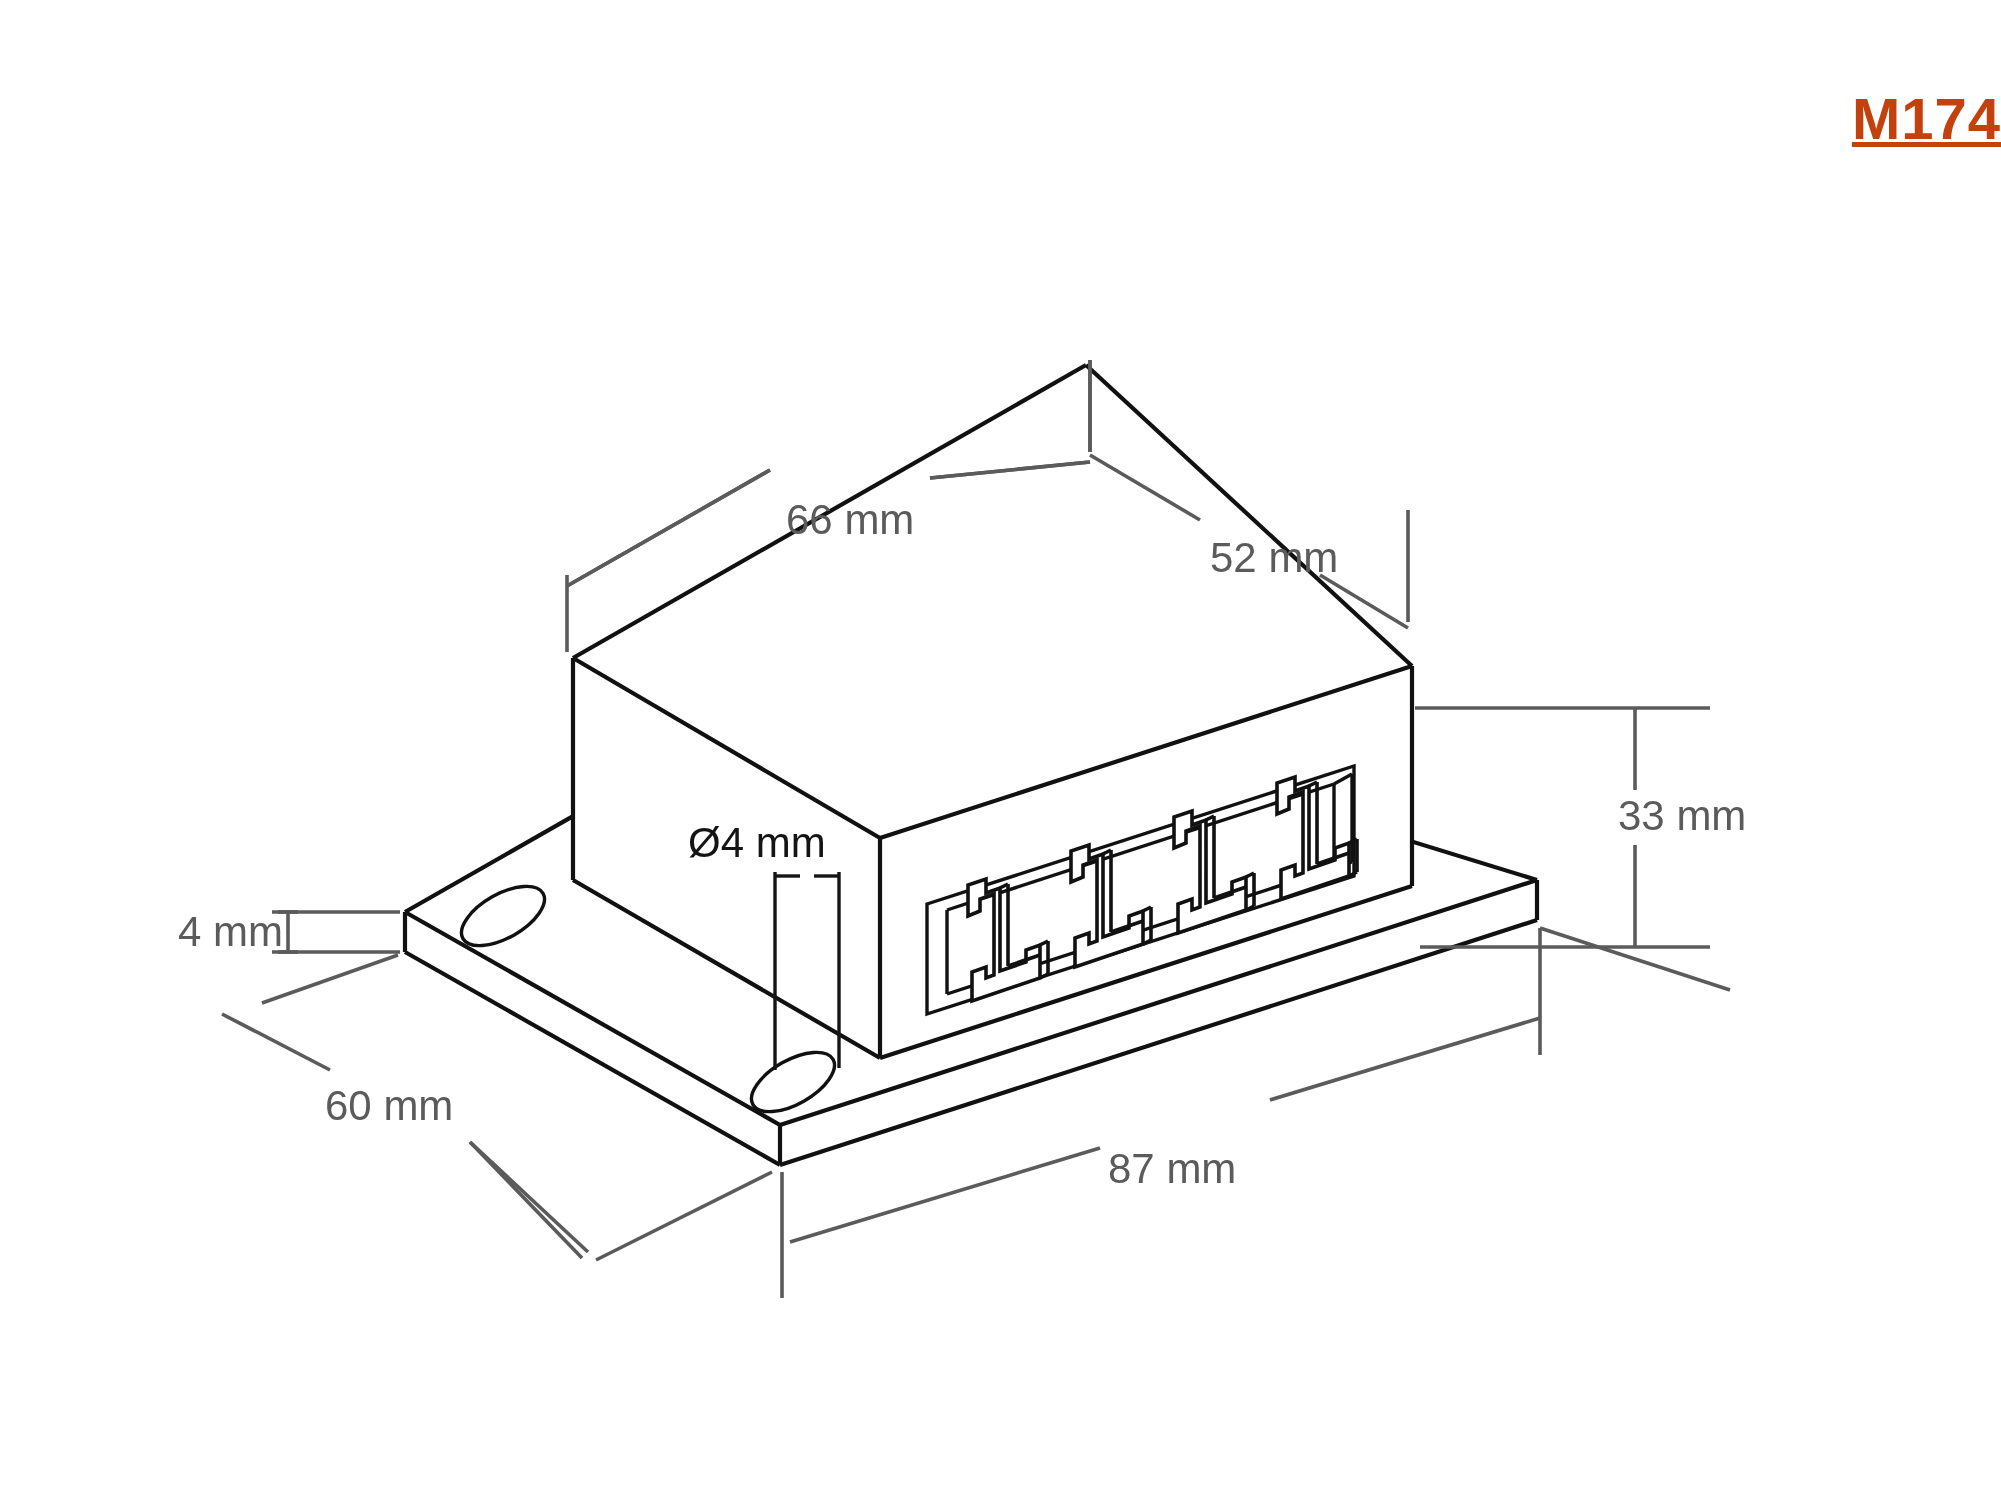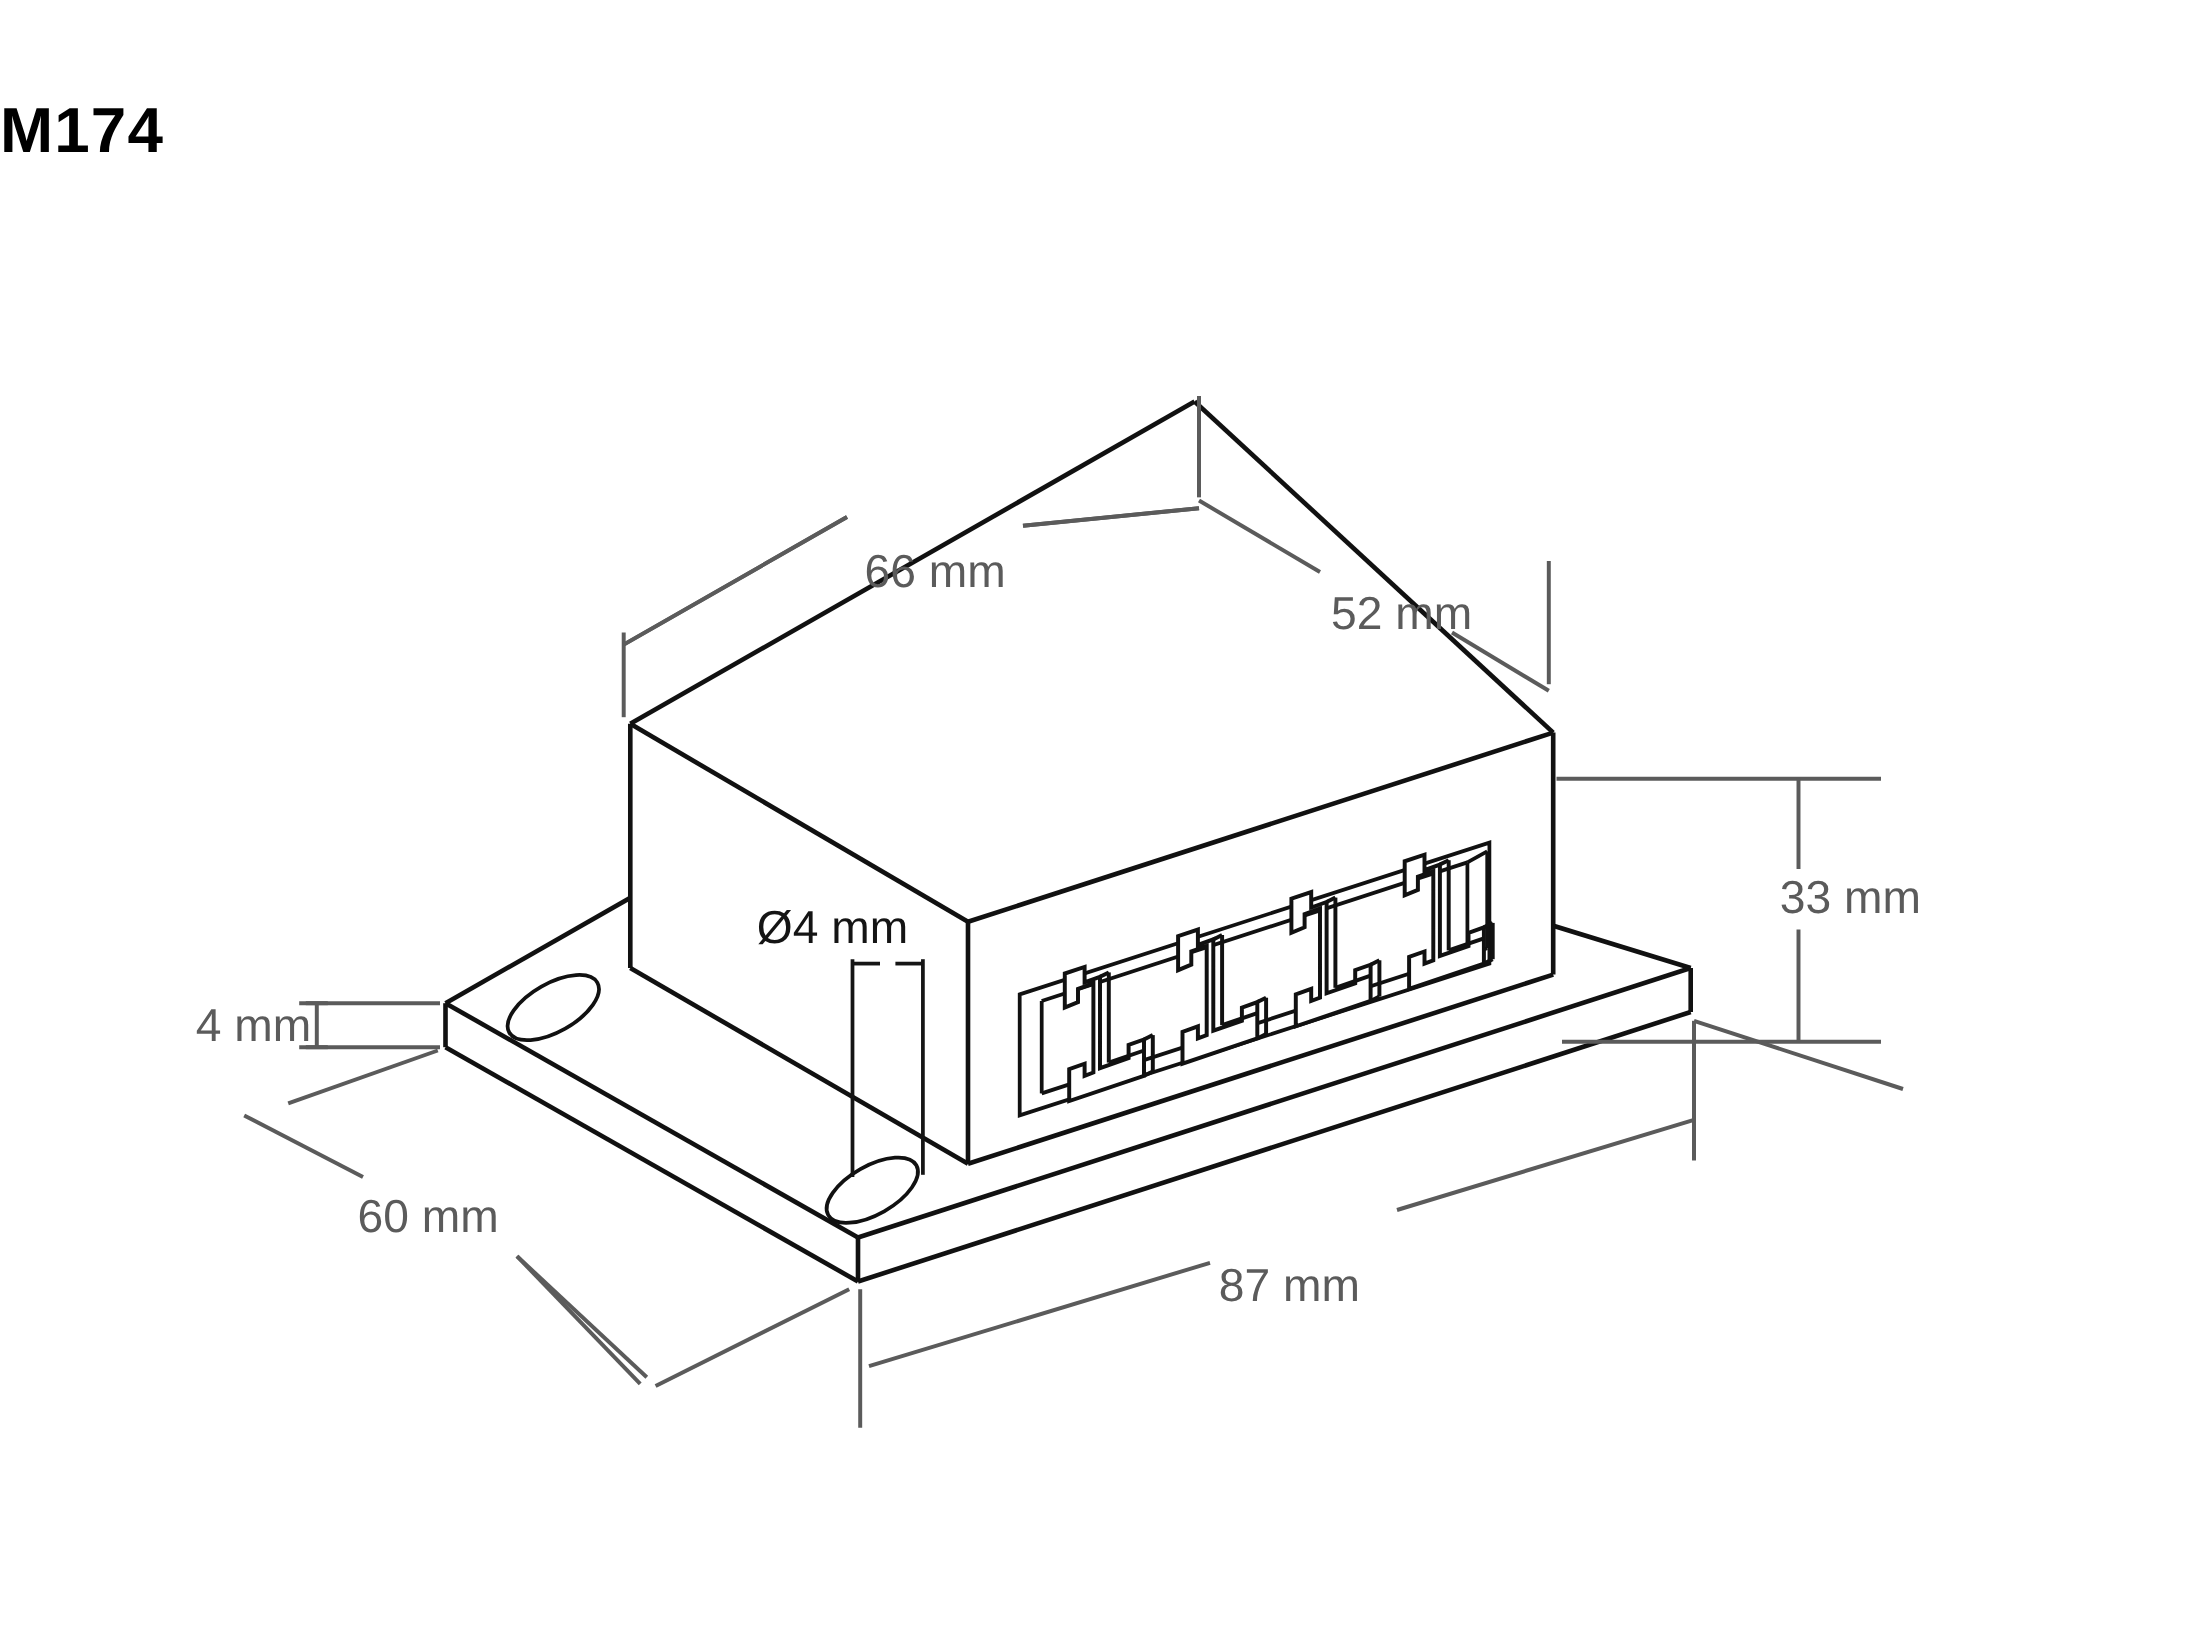--- a/index.html
+++ b/index.html
@@ -18,26 +18,27 @@
     position: relative;
     width: 2001px;
     height: 1500px;
     background: #ffffff;
   }
   .drawing-title {
     position: absolute;
     top: 85px;
     left: 0;
     width: 2001px;
-    text-align: left;
+    text-align: right;
     font-size: 58px;
     font-weight: bold;
-    color: #000000;
+    color: #c2410c;
     letter-spacing: 1px;
     font-family: "Liberation Sans", sans-serif;
+    text-decoration: underline;
   }
   svg.figure {
     position: absolute;
     top: 0;
     left: 0;
   }
   .body-line {
     fill: none;
     stroke: #111111;
     stroke-width: 4.2;

